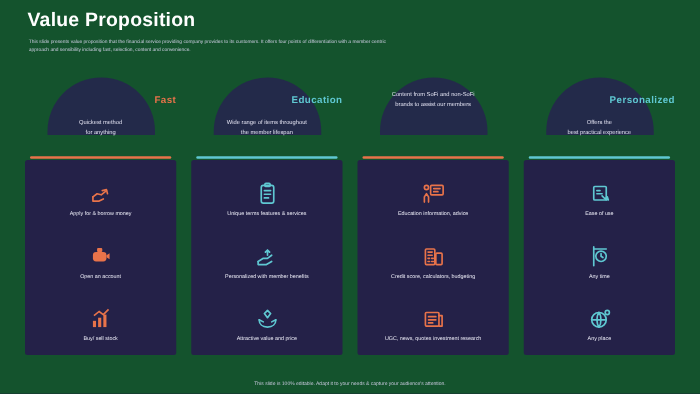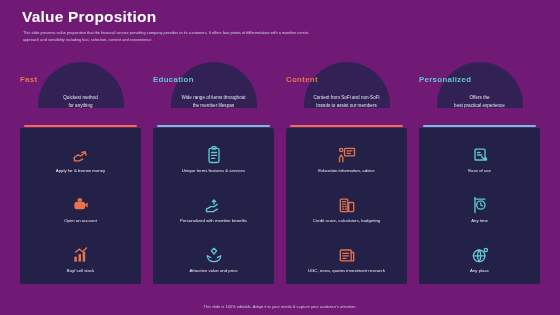--- a/index.html
+++ b/index.html
@@ -4,21 +4,21 @@
 <style>
   * { margin:0; padding:0; box-sizing:border-box; }
   html,body { width:560px; height:315px; }
   body {
     background:#1b1b3a;
     font-family:"Liberation Sans", sans-serif;
     color:#ffffff;
     overflow:hidden;
     position:relative;
   }
-  .slide { position:absolute; inset:0; background:#701a75; }
+  .slide { position:absolute; inset:0; background:#14532d; }
 
   
   .page-title {
     position:absolute; left:22px; top:8px;
     font-size:15.5px; font-weight:bold; letter-spacing:.2px;
     color:#ffffff;
   }
   .page-subtitle {
     position:absolute; left:23px; top:30px; width:300px;
     font-size:3.9px; line-height:1.75; color:#cfcfe4; font-weight:400;
@@ -35,21 +35,21 @@
   
   .arch {
     position:absolute; left:50%; transform:translateX(-50%);
     top:0; width:86px; height:46px;
     background:#262350;
     border-radius:43px 43px 0 0;
     opacity:.85;
   }
   .col-title {
     position:relative; z-index:2;
-    text-align:left; margin-top:13px;
+    text-align:right; margin-top:13px;
     font-size:7.8px; font-weight:bold; letter-spacing:.35px;
   }
   .col-desc {
     position:relative; z-index:2;
     text-align:center; margin-top:10px;
     font-size:4.6px; line-height:1.85; color:#e3e3f2; font-weight:400;
     padding:0 4px;
   }
 
   
@@ -161,21 +161,20 @@
                 <path d="M4 13c0 4 3 7 8 7s8-3 8-7"></path>
                 <path d="M4 13l4 2M20 13l-4 2"></path>
               </svg>
             </div>
             <div class="item-label">Attractive value and price</div>
           </div>
         </div>
       </div>
       <div class="col">
         <div class="arch"></div>
-        <div class="col-title" style="color: rgb(232, 115, 74);">Content</div>
         <div class="col-desc">Content from SoFi and non-SoFi<br>brands to assist our members</div>
         <div class="card">
           <div class="card-bar" style="background: rgb(232, 115, 74);"></div>
           <div class="item">
             <div class="item-icon">
               <svg width="20" height="20" viewBox="0 0 24 24" fill="none" stroke="#e8734a" stroke-width="1.6" stroke-linecap="round" stroke-linejoin="round">
                 <rect x="9" y="4" width="12" height="9" rx="1"></rect>
                 <path d="M12 7h6M12 10h4"></path>
                 <circle cx="5" cy="6" r="2"></circle>
                 <path d="M3 20v-5l2-3 2 3v5"></path>

